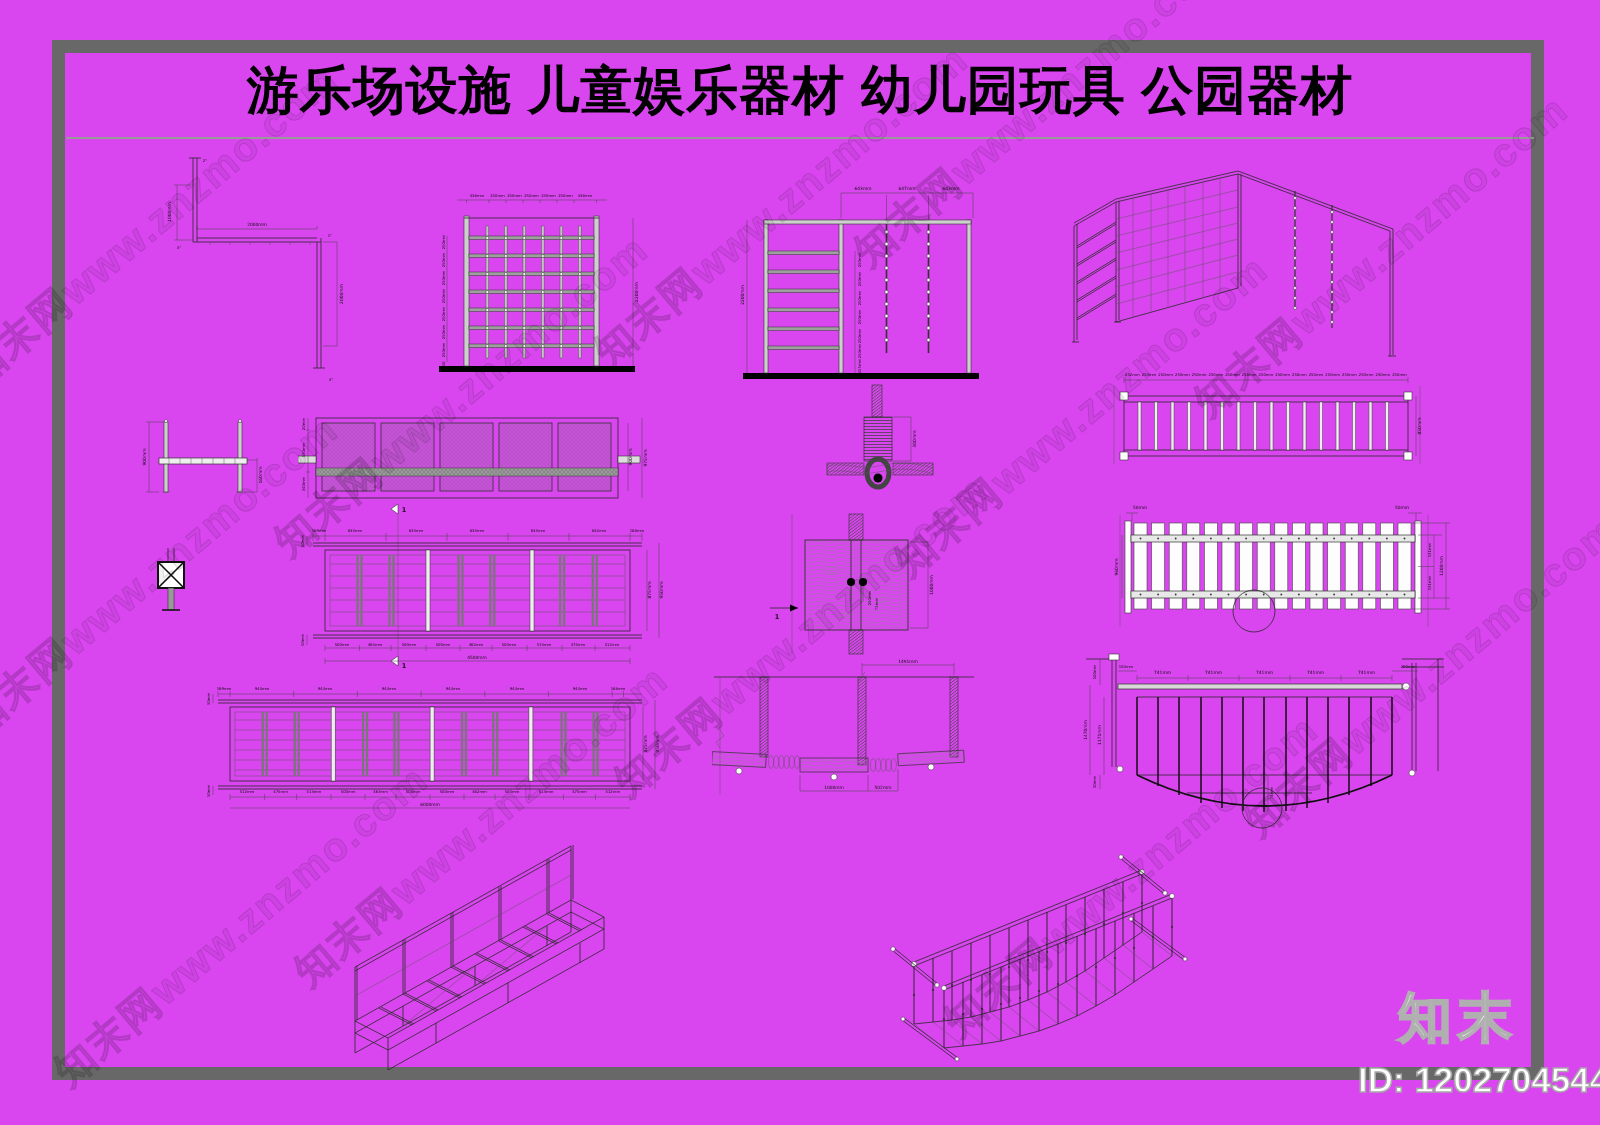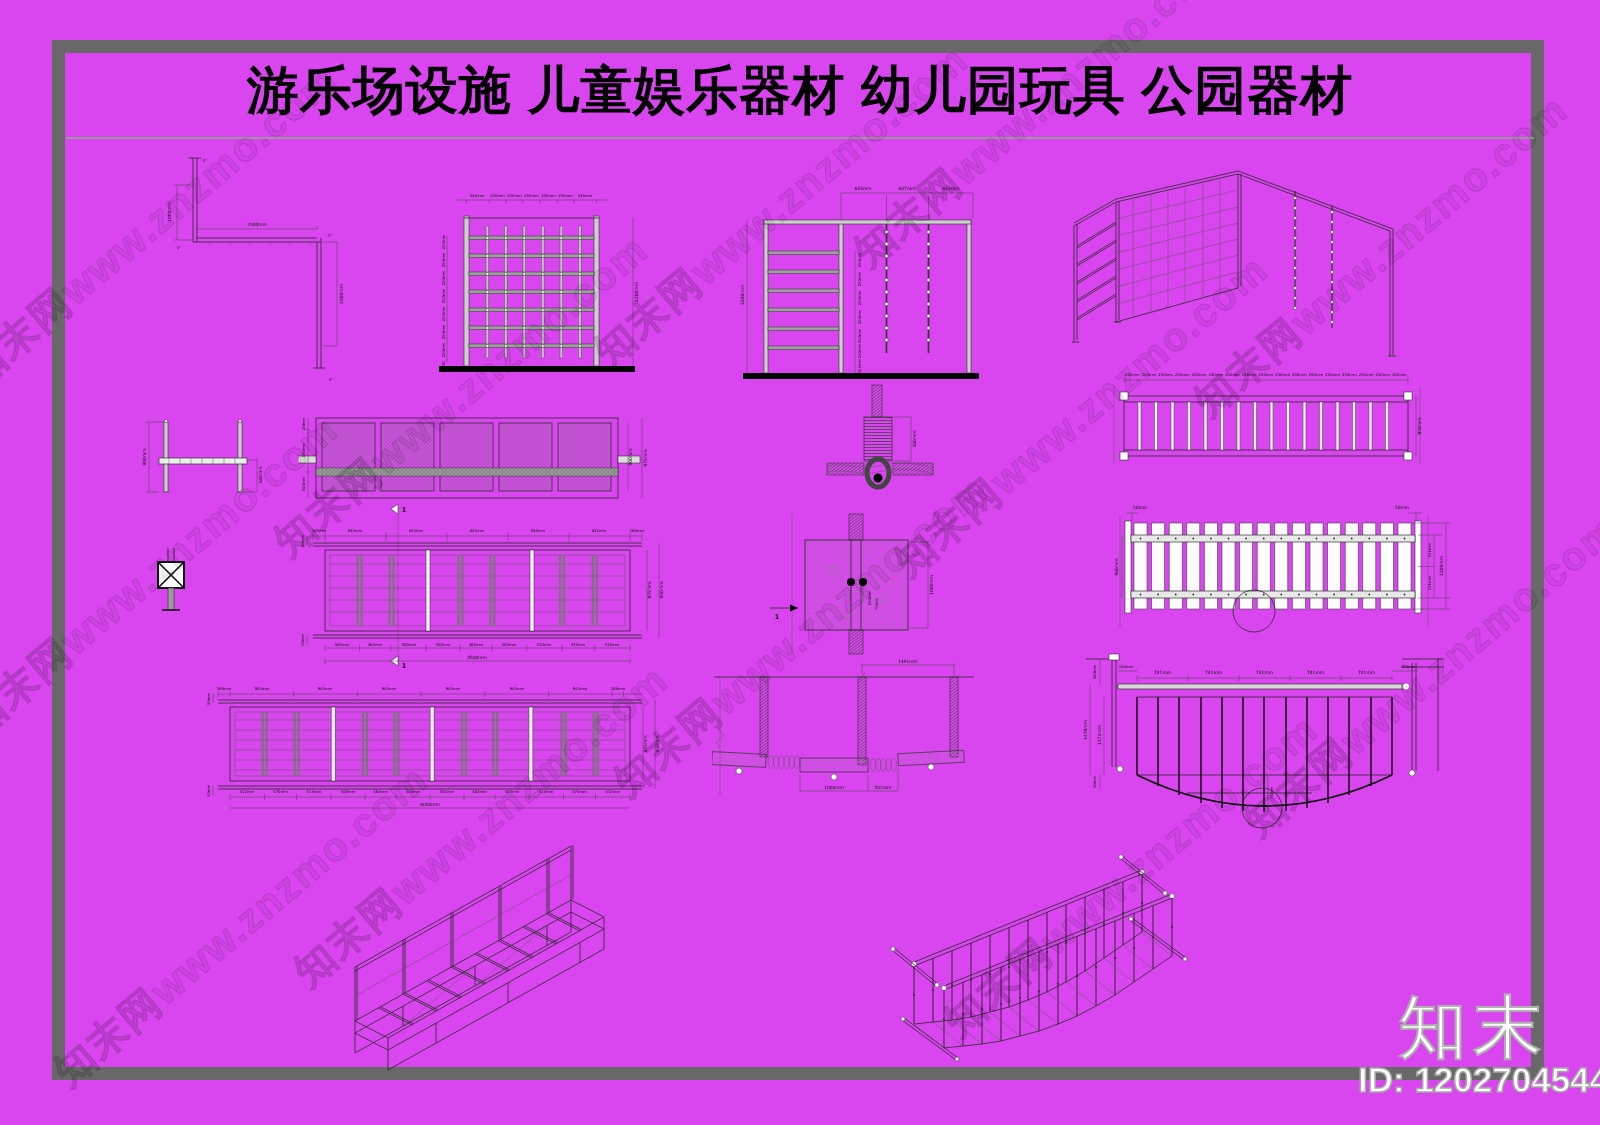--- a/index.html
+++ b/index.html
@@ -17,21 +17,21 @@
   svg text{font-size:5px;fill:#111;text-anchor:middle;font-family:"DejaVu Sans",sans-serif}
   svg .f4{font-size:3.8px}svg .f45{font-size:4.4px}svg .f6{font-size:6.5px;font-weight:bold}
   svg .bar{fill:#9f9f9f;stroke:#333;stroke-width:.5}
   svg .post{fill:#cfcfcf;stroke:#333;stroke-width:.6}
   svg .wht{fill:#fff;stroke:#333;stroke-width:.6}
   svg circle.x{fill:#fff;stroke:#333;stroke-width:.5}
   svg circle.k{fill:#333;stroke:none}
   .wm{position:absolute;z-index:4;font-size:40px;font-weight:bold;color:rgba(0,0,0,0.05);
       -webkit-text-stroke:1px rgba(0,0,0,0.13);transform:rotate(-40deg);transform-origin:left center;
       white-space:nowrap;pointer-events:none;letter-spacing:2px}
-  #logo{position:absolute;left:1398px;top:982px;font-size:69px;font-weight:normal;color:#fff;
+  #logo{position:absolute;left:1398px;top:982px;font-size:54px;font-weight:bold;color:#fff;
         -webkit-text-stroke:2px #b0b0b0;z-index:6;letter-spacing:6px;white-space:nowrap}
   #page-id{position:absolute;left:1358px;top:1060px;font-size:35px;font-weight:bold;color:#fff;
         -webkit-text-stroke:1.5px #a8a8a8;z-index:6;white-space:nowrap}
 </style>
 </head>
 <body>
 
 <div id="canvas">
 
   <svg width="0" height="0" style="position:absolute">

